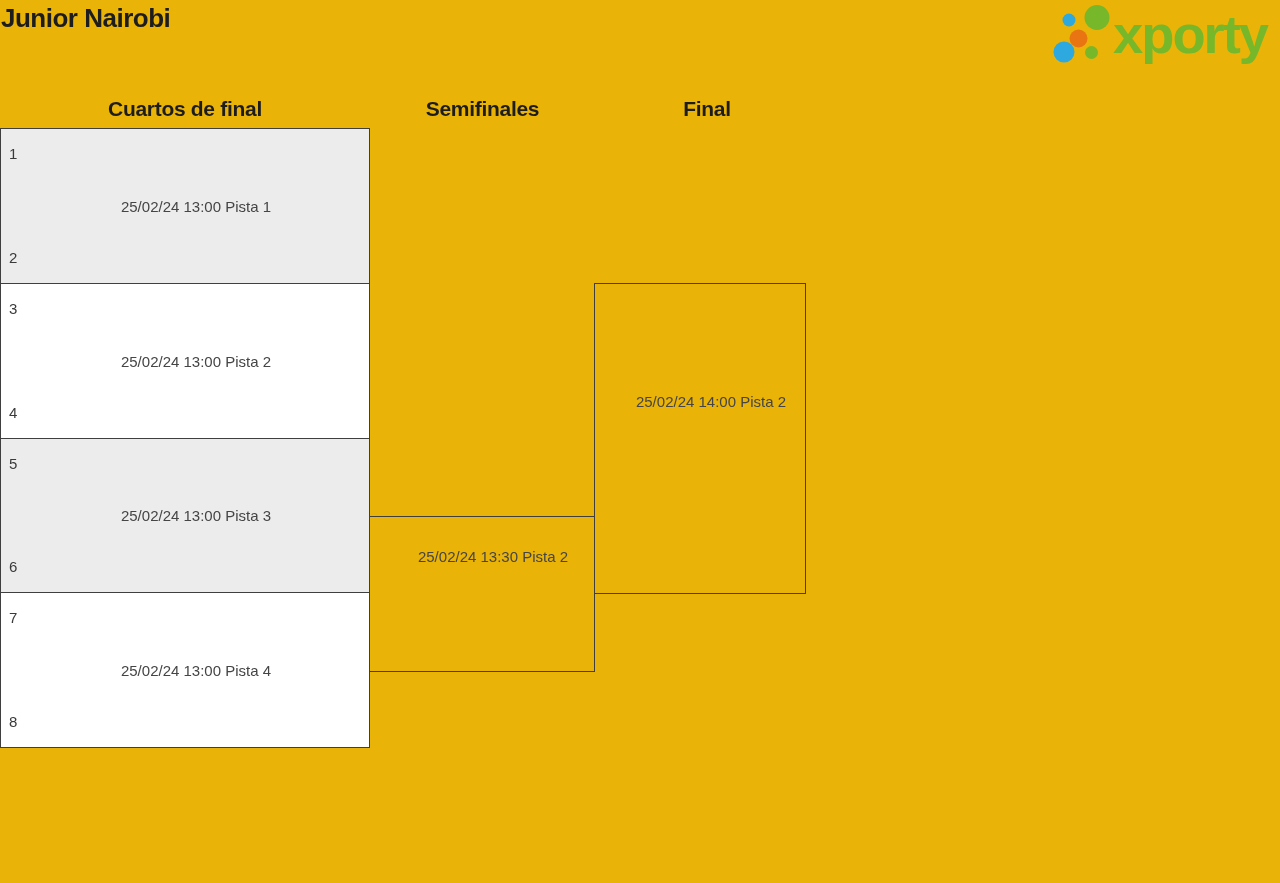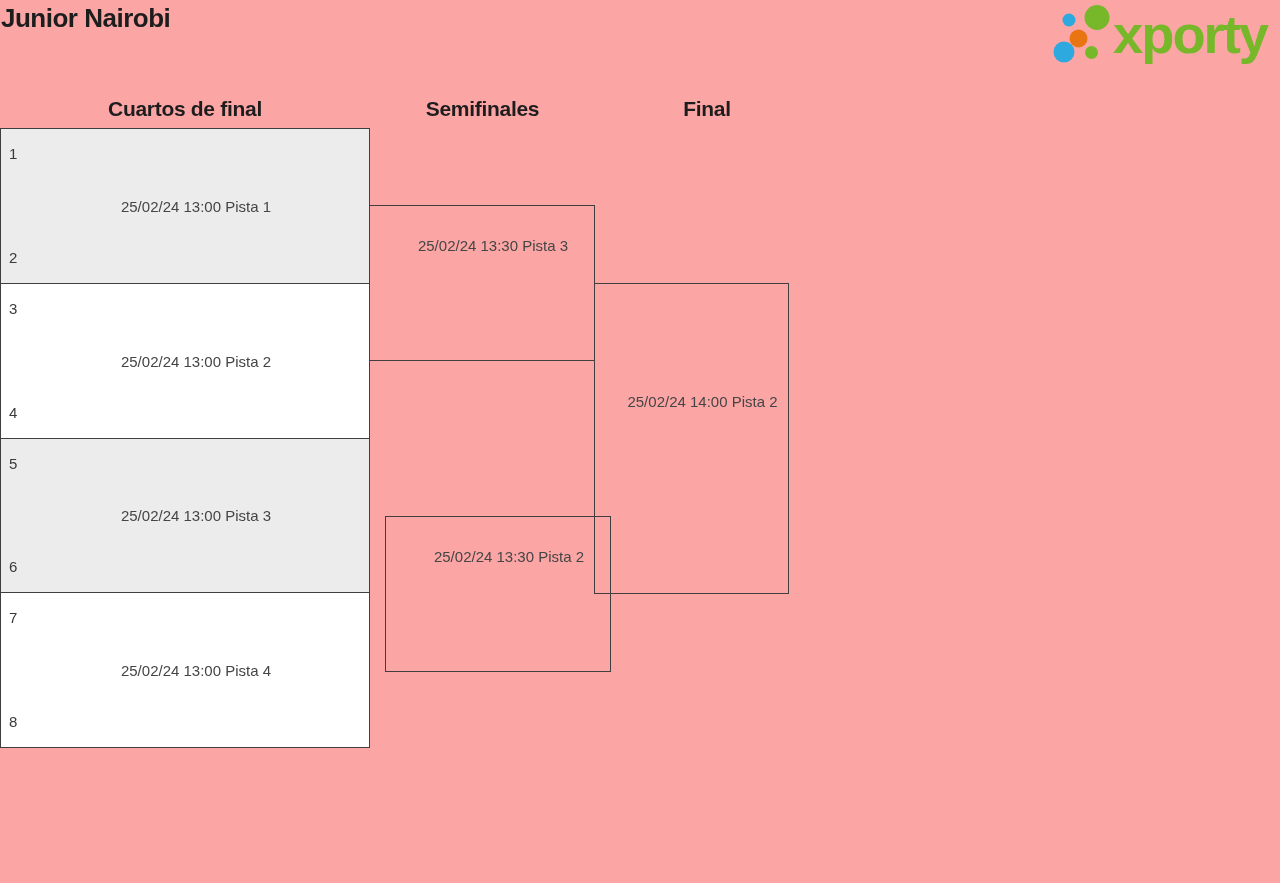--- a/index.html
+++ b/index.html
@@ -5,21 +5,21 @@
   html, body { margin: 0; padding: 0; background: #ffffff; }
   body {
     font-family: "Liberation Sans", "DejaVu Sans", sans-serif;
     width: 1280px; height: 883px; overflow: hidden;
     --border: #3f3f3f;
     --label: #454545;
     --seed: #3a3a3a;
     --heading: #1d1d1d;
     --shaded-bg: #ececec;
   }
-  .stage { position: relative; width: 1280px; height: 883px; background: #fca5a5; }
+  .stage { position: relative; width: 1280px; height: 883px; background: #eab308; }
 
   
   .title { position: absolute; left: 1px; top: 2px; }
   .title div {
     font-size: 26px; font-weight: 700; color: var(--heading);
     line-height: 33px; letter-spacing: -0.5px; white-space: nowrap;
   }
 
   
   .logo { position: absolute; left: 1048px; top: 0; width: 232px; height: 75px; cursor: pointer; }
@@ -46,22 +46,22 @@
     border-bottom: 1px solid var(--border);
   }
   .qf-match:last-child { border-bottom: none; }
   .qf-match.shaded { background: var(--shaded-bg); }
 
   .match-box {
     position: absolute; box-sizing: border-box;
     border: 1px solid var(--border); background: transparent;
   }
   .sf1 { left: 369px; top: 205px; width: 226px; height: 156px; }
-  .sf2 { left: 369px; top: 516px; width: 226px; height: 156px; margin-left: 16px; }
-  .final-box { left: 594px; top: 283px; width: 195px; height: 311px; }
+  .sf2 { left: 369px; top: 516px; width: 226px; height: 156px; }
+  .final-box { left: 594px; top: 283px; width: 212px; height: 311px; }
 
   .sched {
     position: absolute; left: 0; right: 0; text-align: center;
     font-size: 15px; color: var(--label); white-space: nowrap; padding-left: 22px;
   }
   .qf-match .sched { top: 50%; transform: translateY(-50%); }
   .sf1 .sched, .sf2 .sched { top: 39px; transform: translateY(-50%); }
   .final-box .sched { top: 117px; transform: translateY(-50%); }
 
   .seed {
@@ -115,23 +115,20 @@
     </div>
 
     <div class="qf-match">
       <span class="seed top">7</span>
       <div class="sched">25/02/24 13:00 Pista 4</div>
       <span class="seed bottom">8</span>
     </div>
 
   </div>
 
-  <div class="match-box sf1">
-    <div class="sched">25/02/24 13:30 Pista 3</div>
-  </div>
 
   <div class="match-box sf2">
     <div class="sched">25/02/24 13:30 Pista 2</div>
   </div>
 
   <div class="match-box final-box">
     <div class="sched">25/02/24 14:00 Pista 2</div>
   </div>
 
 </div>

